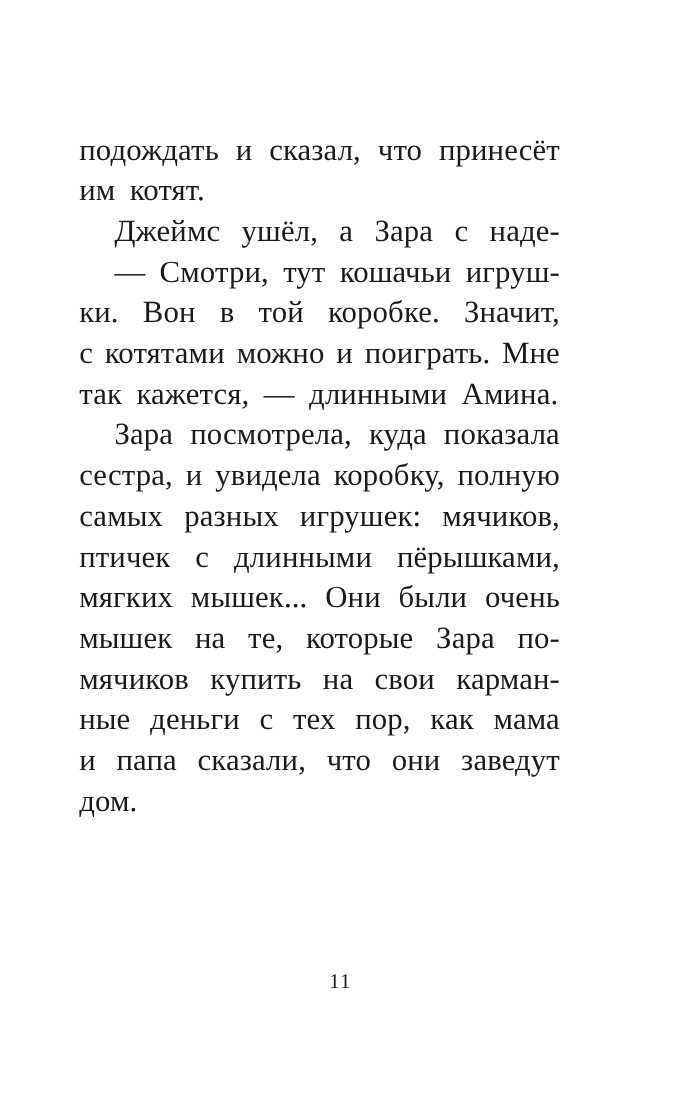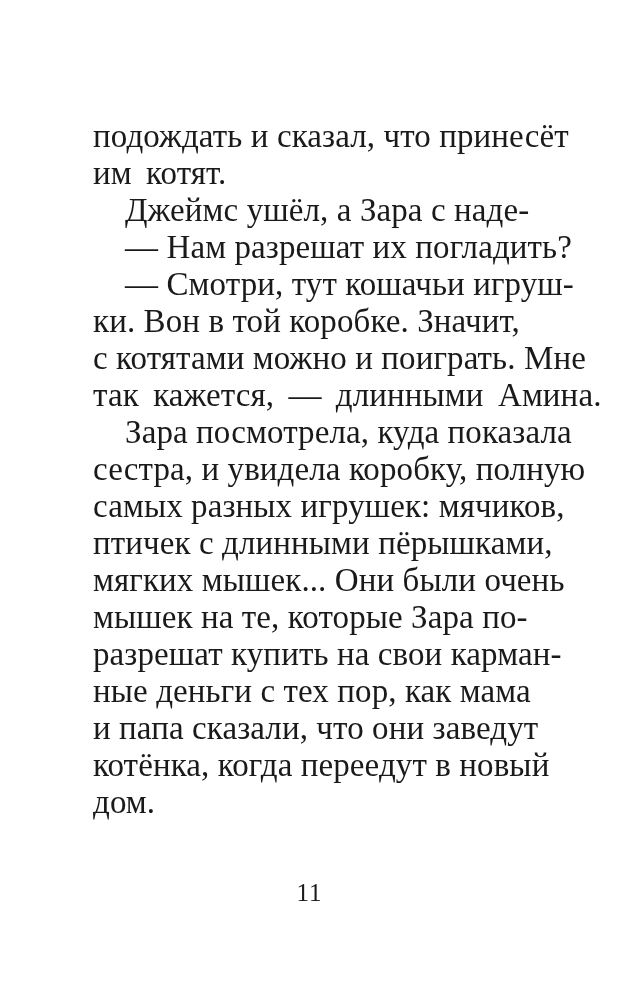--- a/index.html
+++ b/index.html
@@ -18,63 +18,60 @@
     .page-text {
       position: absolute;
       left: 72px;
       top: 118px;
       width: 437px;
     }
     .line {
       display: block;
       height: 37px;
       line-height: 37px;
-      font-size: 33px;
+      font-size: 28px;
       white-space: nowrap;
       text-align: justify;
       text-align-last: justify;
       letter-spacing: 0.1px;
-      margin-left: 21px;
     }
     .line.indent {
       padding-left: 32px;
     }
     .line.last {
       text-align-last: left;
       word-spacing: 6px;
     }
     .page-number {
       position: absolute;
       left: 0;
       width: 619px;
       top: 878px;
       text-align: center;
-      font-size: 25px;
+      font-size: 19px;
       line-height: 30px;
       letter-spacing: 1px;
     }
   </style>
 </head>
 <body>
 
 <div class="page-text">
   <span class="line">подождать и сказал, что принесёт</span>
   <span class="line last">им котят.</span>
   <span class="line indent">Джеймс ушёл, а Зара с наде-</span>
-  <span class="line indent">— Нам разрешат их погладить?</span>
   <span class="line indent">— Смотри, тут кошачьи игруш-</span>
   <span class="line">ки. Вон в той коробке. Значит,</span>
   <span class="line">с котятами можно и поиграть. Мне</span>
   <span class="line last">так кажется, — длинными Амина.</span>
   <span class="line indent">Зара посмотрела, куда показала</span>
   <span class="line">сестра, и увидела коробку, полную</span>
   <span class="line">самых разных игрушек: мячиков,</span>
   <span class="line">птичек с длинными пёрышками,</span>
   <span class="line">мягких мышек... Они были очень</span>
   <span class="line">мышек на те, которые Зара по-</span>
-  <span class="line">разрешат купить на свои карман-</span>
+  <span class="line">мячиков купить на свои карман-</span>
   <span class="line">ные деньги с тех пор, как мама</span>
   <span class="line">и папа сказали, что они заведут</span>
-  <span class="line">котёнка, когда переедут в новый</span>
   <span class="line last">дом.</span>
 </div>
 
 <div class="page-number">11</div>
 
 </body></html>

